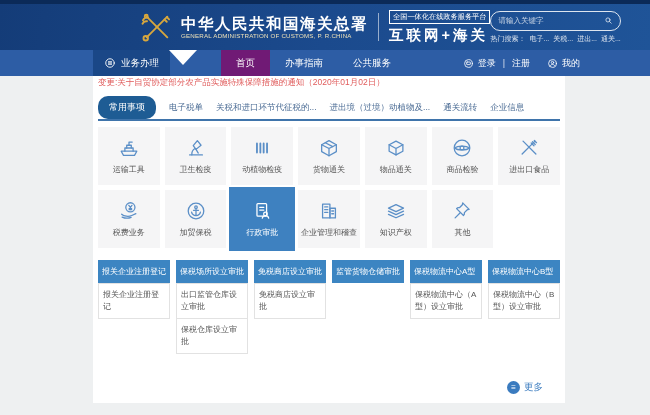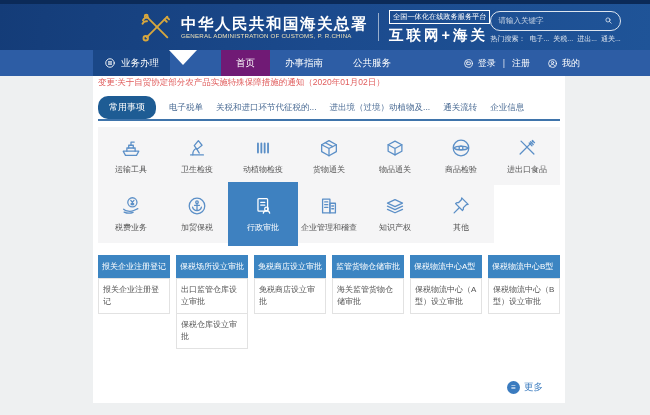--- a/index.html
+++ b/index.html
@@ -72,21 +72,21 @@
   .announce { padding-top:1px; color:#e05c5c; font-size:8.5px; white-space:nowrap; overflow:hidden; cursor:pointer; }
 
   .cat-tabs {
     display:flex; align-items:center;
     margin-top:7px; border-bottom:2px solid #3f74ab;
     white-space:nowrap; overflow:hidden;
   }
   .cat-tab { color:#4a6b94; font-size:8.5px; margin-left:13px; cursor:pointer; }
   .cat-tab.active { background:#1e5c94; color:#fff; font-size:9px; padding:5px 11px; margin-left:0;border-radius:10px; }
 
-  .tiles { display:grid; grid-template-columns:repeat(7,1fr); margin-top:6px; }
+  .tiles { display:grid; grid-template-columns:repeat(7,1fr); gap:5px; margin-top:6px; }
   .tile {
     background:#f5f5f6; height:58px; cursor:pointer;
     display:flex; flex-direction:column; align-items:center; justify-content:center; gap:5px;
   }
   .tile svg { width:22px; height:22px; stroke:#5b8fc7; fill:none; stroke-width:1.4; stroke-linecap:round; stroke-linejoin:round; }
   .tile-label { font-size:8px; color:#555; white-space:nowrap; }
   .tile.active { background:#3e81c0; margin:-3px -2px; height:64px; position:relative; z-index:1; }
   .tile.active svg { stroke:#fff; }
   .tile.active .tile-label { color:#fff; }
 
@@ -345,23 +345,20 @@
 
     <div>
       <div class="ap-header">免税商店设立审批</div>
       <div class="ap-items">
         <div class="ap-item">免税商店设立审批</div>
       </div>
     </div>
 
     <div>
       <div class="ap-header">监管货物仓储审批</div>
-      <div class="ap-items">
-        <div class="ap-item">海关监管货物仓储审批</div>
-      </div>
     </div>
 
     <div>
       <div class="ap-header">保税物流中心A型</div>
       <div class="ap-items">
         <div class="ap-item">保税物流中心（A型）设立审批</div>
       </div>
     </div>
 
     <div>

